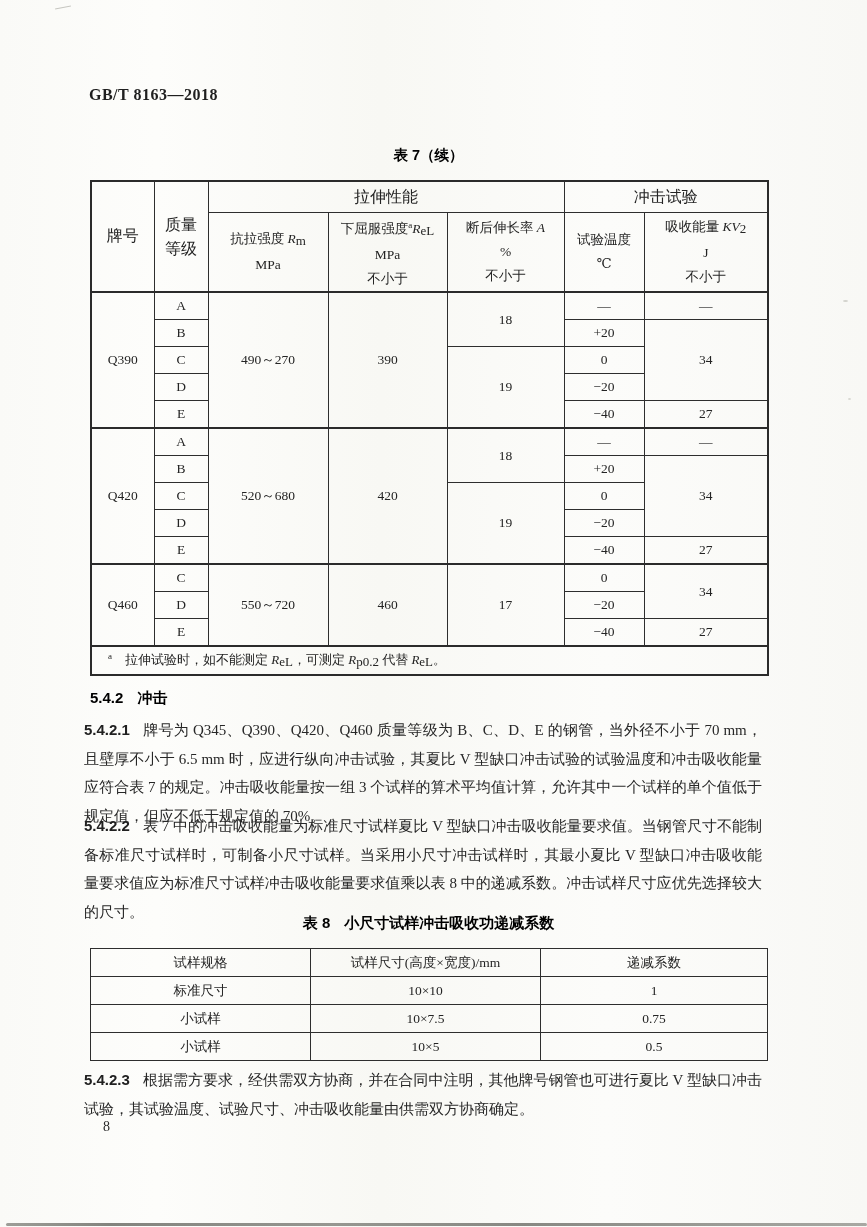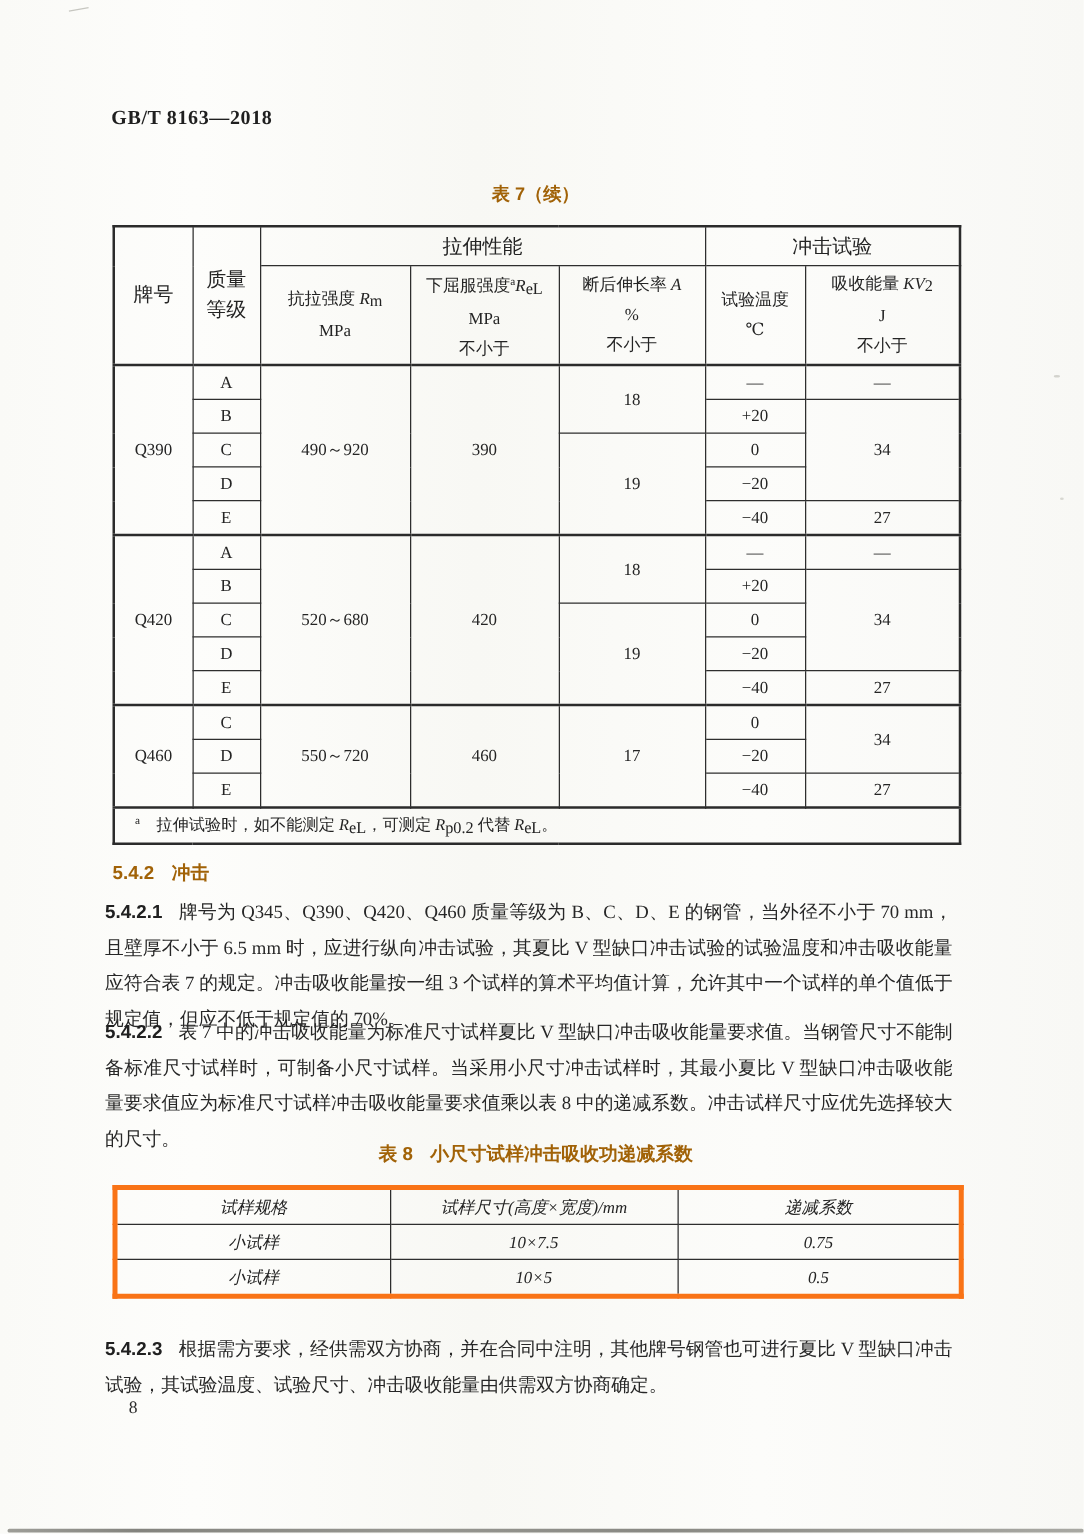--- a/index.html
+++ b/index.html
@@ -6,40 +6,40 @@
   body {
     width:867px; height:1227px; position:relative; overflow:hidden;
     background:linear-gradient(90deg,#fafaf7 0%,#fdfdfb 18%,#f8f8f4 44%,#fcfcfa 70%,#f8f8f5 100%);
     font-family:"Liberation Serif","DejaVu Serif",serif;
     color:#262626;
   }
   .abs { position:absolute; }
   
   #doc-code { left:89px; top:86px; font-weight:700; font-size:16px; letter-spacing:.5px; color:#1f1f1f; }
   
-  .caption { font-family:"Liberation Sans","DejaVu Sans",sans-serif; font-weight:700; color:#a16207; }
+  .caption { font-family:"Liberation Sans","DejaVu Sans",sans-serif; font-weight:700; color:#000000; }
   #t7-caption { left:90px; top:146px; width:677px; text-align:center; font-size:14.5px; }
   #t8-caption { left:90px; top:914px; width:677px; text-align:center; font-size:15px; }
   #t8-caption .gap { display:inline-block; width:14px; }
   
   table { border-collapse:collapse; table-layout:fixed; background:transparent; }
   #t7 { left:90px; top:180px; width:677px; border:2px solid #2b2b2b; font-size:13.5px; }
   #t7 th, #t7 td { border:1px solid #2e2e2e; text-align:center; vertical-align:middle; padding:0; font-weight:400; color:#242424; }
   #t7 thead .group-row th { height:30px; font-size:16px; }
   #t7 thead .sub-row th { height:78px; }
   #t7 thead .span-head { height:auto; }
   #t7 thead tr.sub-row th, #t7 thead th[rowspan] { border-bottom:2px solid #2b2b2b; }
   #t7 tbody td { height:26px; }
   #t7 tbody tr.group-start td { border-top:2px solid #2b2b2b; }
   #t7 tfoot td { border-top:2px solid #2b2b2b; height:27px; text-align:left; padding-left:16px; font-size:13px; }
   .hline { line-height:24px; }
   sub { font-size:13px; vertical-align:-2px; letter-spacing:0; }
   sup { font-size:9px; vertical-align:5px; }
   i { font-style:italic; }
-  #t8 { left:90px; top:948px; width:677px; border:4px solid #f97316; font-size:13.5px;font-style:italic; }
+  #t8 { left:90px; top:948px; width:677px; border:1px solid #f97316; font-size:13.5px; }
   #t8 th, #t8 td { border:1px solid #2e2e2e; text-align:center; vertical-align:middle; padding:0; font-weight:400; color:#242424; }
   #t8 th { height:27px; }
   #t8 td { height:27px; }
   
   #sec-heading { left:90px; top:689px; font-size:15px; }
   #sec-heading .ttl { margin-left:14px; }
   .clause { left:84px; width:678px; font-size:15px; line-height:28.5px; text-align:justify; color:#272727; margin:0; }
   .clause .num { font-family:"Liberation Sans","DejaVu Sans",sans-serif; font-weight:700; margin-right:13px; color:#202020; }
   #p5421 { top:716px; }
   #p5422 { top:812px; }
@@ -103,21 +103,21 @@
           <div class="hline">吸收能量 <i>KV</i><sub>2</sub></div>
           <div class="hline">J</div>
           <div class="hline">不小于</div>
         </th>
     </tr>
   </thead>
   <tbody>
       <tr>
         <td rowspan="5">Q390</td>
         <td>A</td>
-        <td rowspan="5">490～920</td>
+        <td rowspan="5">490～270</td>
         <td rowspan="5">390</td>
         <td rowspan="2">18</td>
         <td>—</td>
         <td>—</td>
       </tr>
       <tr>
         <td>B</td>
         <td>+20</td>
         <td rowspan="3">34</td>
       </tr>
@@ -213,20 +213,25 @@
   </colgroup>
   <thead>
     <tr>
       <th>试样规格</th>
       <th>试样尺寸(高度×宽度)/mm</th>
       <th>递减系数</th>
     </tr>
   </thead>
   <tbody>
       <tr>
+        <td>标准尺寸</td>
+        <td>10×10</td>
+        <td>1</td>
+      </tr>
+      <tr>
         <td>小试样</td>
         <td>10×7.5</td>
         <td>0.75</td>
       </tr>
       <tr>
         <td>小试样</td>
         <td>10×5</td>
         <td>0.5</td>
       </tr>
     </tbody>

